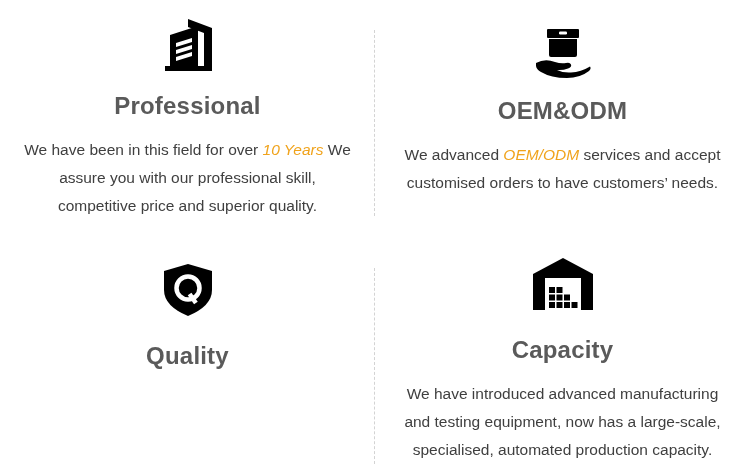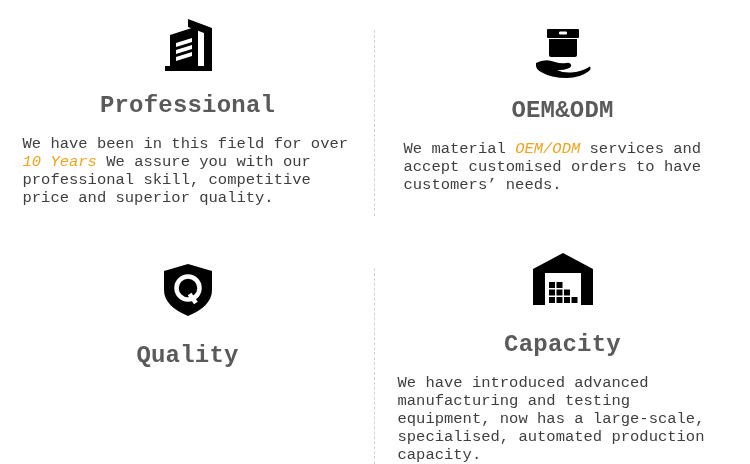--- a/index.html
+++ b/index.html
@@ -13,21 +13,20 @@
     font-family: "Liberation Sans", sans-serif;
     overflow: hidden;
   }
   .features-grid {
     position: relative;
     width: 750px;
     height: 464px;
     display: grid;
     grid-template-columns: 375px 375px;
     grid-template-rows: 232px 232px;
-    font-family: Liberation Mono, monospace;
   }
   .feature-cell {
     position: relative;
     display: flex;
     flex-direction: column;
     align-items: center;
     box-sizing: border-box;
     padding: 0 14px;
   }
   .cell-tl { padding-top: 8px; }
@@ -51,22 +50,22 @@
     text-align: center;
     margin-top: 16px;
     white-space: nowrap;
   }
   .cell-bl .feature-title,
   .cell-br .feature-title { margin-top: 24px; }
 
   .feature-desc {
     color: #3f3f3f;
     font-size: 15.5px;
-    line-height: 18px;
-    text-align: left;
+    line-height: 28px;
+    text-align: center;
     margin-top: 16px;
     max-width: 330px;
   }
   .cell-tr .feature-desc { max-width: 318px; }
   .cell-br .feature-desc { max-width: 330px; }
 
   .hl {
     color: #f0a31c;
     font-style: italic;
   }
@@ -126,21 +125,21 @@
           <rect x="26" y="6.5" width="8" height="3" rx="1.2" fill="#ffffff"></rect>
 
           <path d="M16 14 L44 14 L44 30 Q44 32 42 32 L18 32 Q16 32 16 30 Z"></path>
 
           <path d="M3 38 Q12 33 22 37 Q28 39 33 38 Q37 37 38 39.5 Q39 42 35 43.5 Q30 45.5 24 45 Q30 48 38 47.5 Q48 47 57 41.5 Q58.5 43.5 56 46 Q47 53 34 53 Q18 53 8 47 Q3.5 44.5 3 41 Z"></path>
         </g>
       </svg>
     </div>
     <div class="feature-title">OEM&amp;ODM</div>
     <div class="feature-desc">
-      <span>We material </span><span class="hl">OEM/ODM</span><span> services and accept customised orders to have customers’ needs.</span>
+      <span>We advanced </span><span class="hl">OEM/ODM</span><span> services and accept customised orders to have customers’ needs.</span>
     </div>
   </div>
 
   <div class="feature-cell cell-bl">
     <div class="feature-icon">
       <svg width="52" height="56" viewBox="0 0 52 56" aria-hidden="true">
         <path fill="#000000" d="M26 2 L50 9 L50 28 Q50 44 26 54 Q2 44 2 28 L2 9 Z"></path>
         <circle cx="26" cy="26" r="11.5" fill="none" stroke="#ffffff" stroke-width="4.5"></circle>
         <rect x="28.5" y="31" width="4.5" height="11" fill="#ffffff" transform="rotate(-35 30.7 36.5)"></rect>
       </svg>

